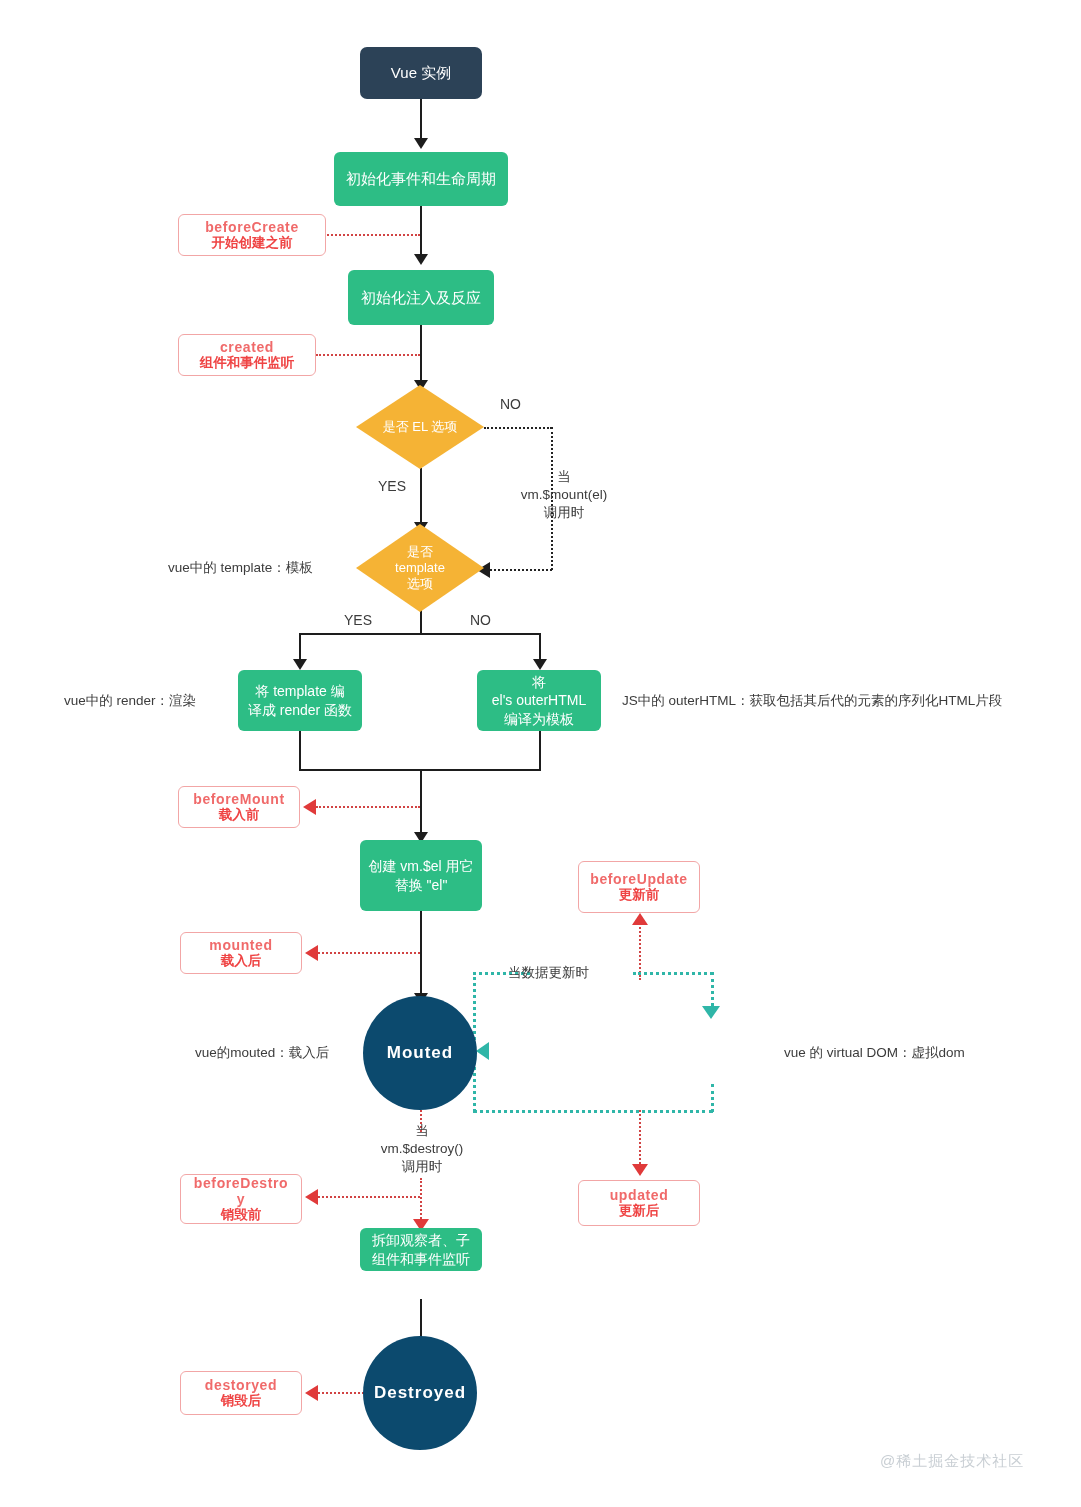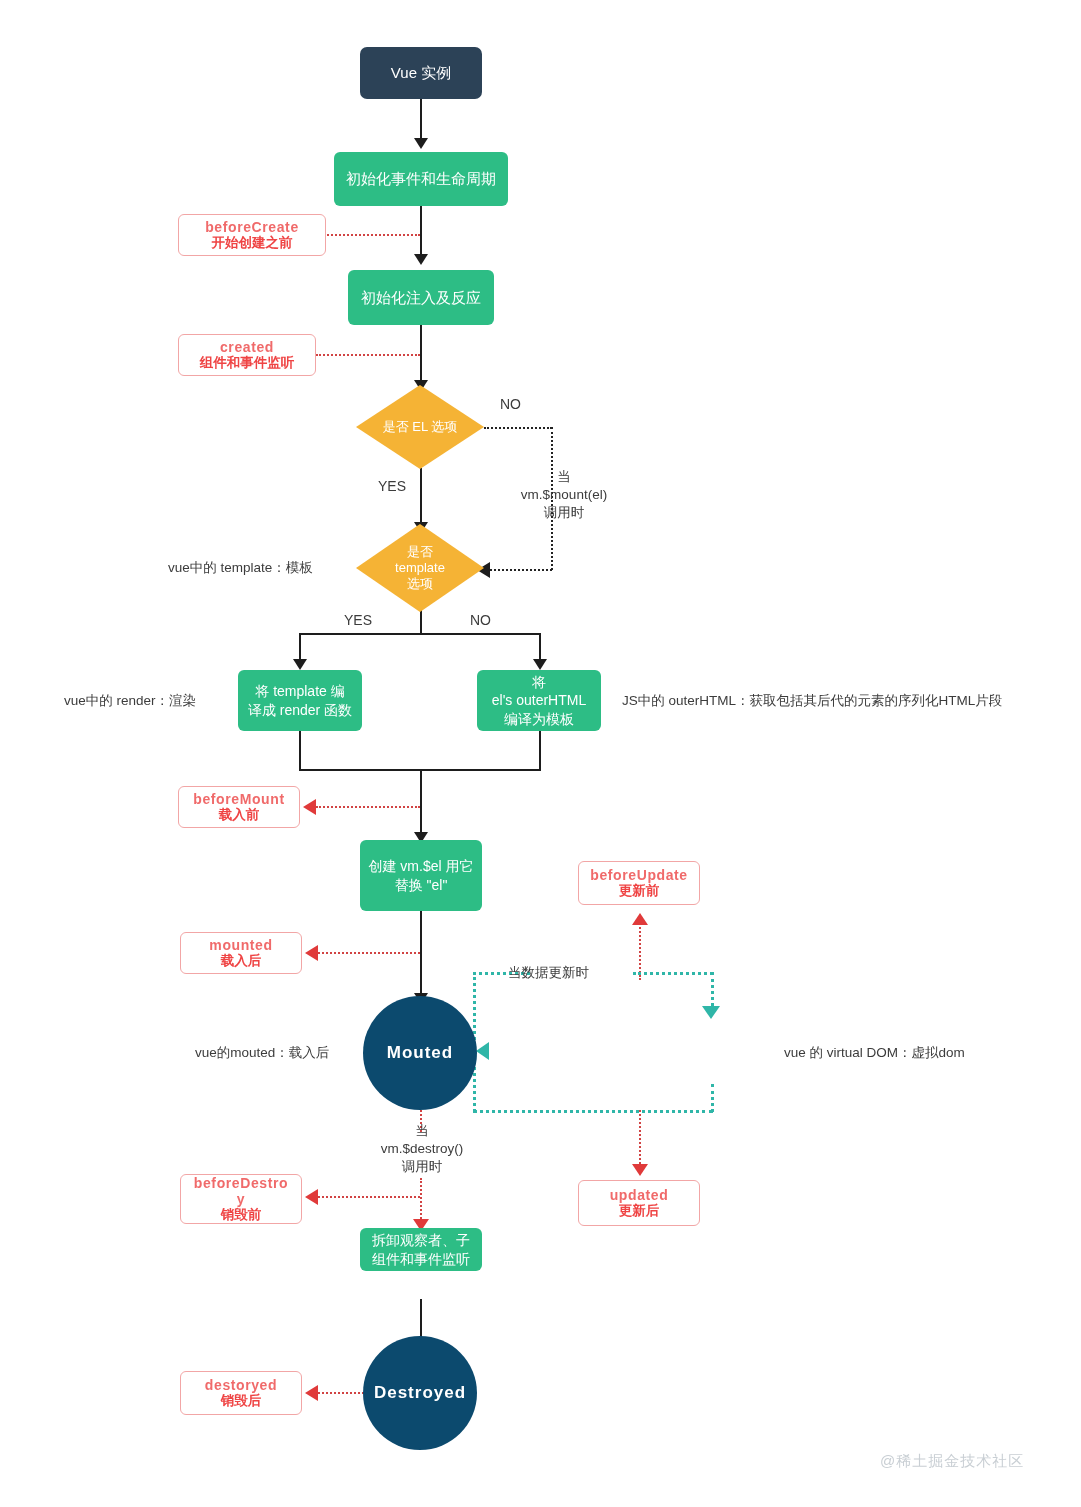--- a/index.html
+++ b/index.html
@@ -268,21 +268,21 @@
   <div class="hook" style="left:178px;top:786px;width:122px;height:42px;">
     <span class="en">beforeMount</span>
     <span class="cn">载入前</span>
   </div>
 
   <div class="hook" style="left:180px;top:932px;width:122px;height:42px;">
     <span class="en">mounted</span>
     <span class="cn">载入后</span>
   </div>
 
-  <div class="hook" style="left:578px;top:861px;width:122px;height:44px;">
+  <div class="hook" style="left:578px;top:861px;width:122px;height:52px;">
     <span class="en">beforeUpdate</span>
     <span class="cn">更新前</span>
   </div>
 
   <div class="hook" style="left:578px;top:1180px;width:122px;height:46px;">
     <span class="en">updated</span>
     <span class="cn">更新后</span>
   </div>
 
   <div class="hook" style="left:180px;top:1174px;width:122px;height:50px;">

